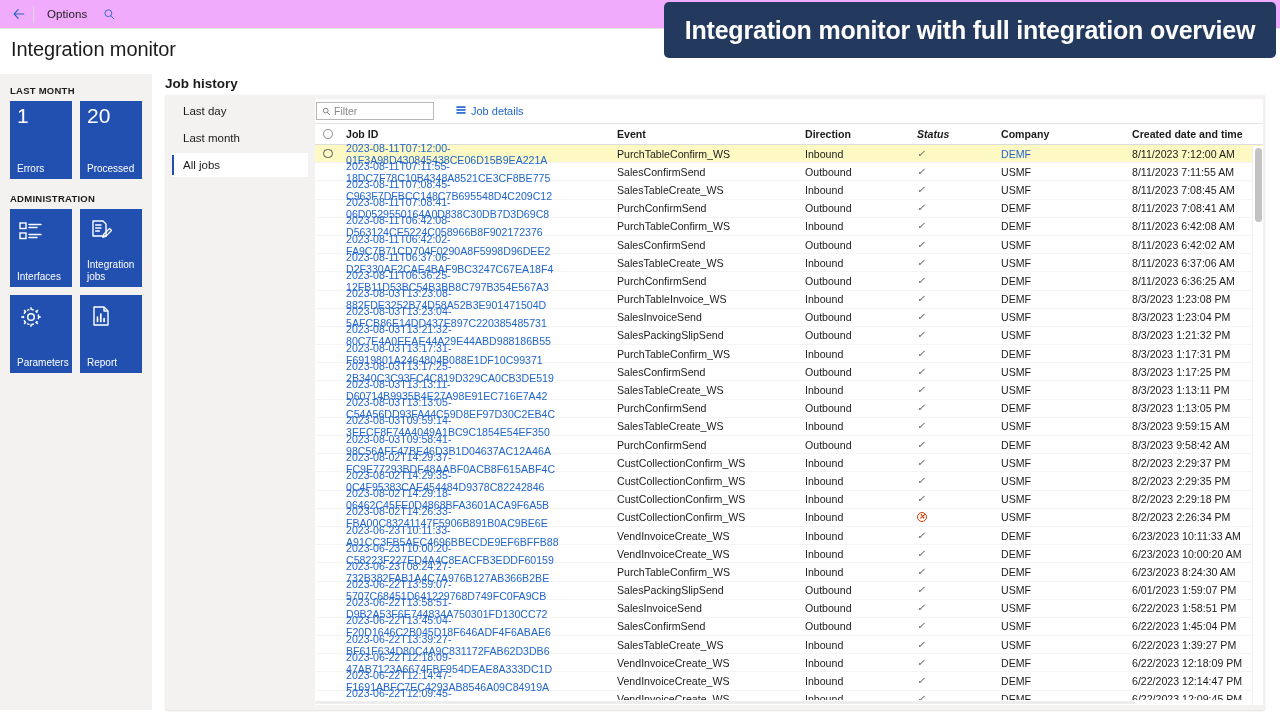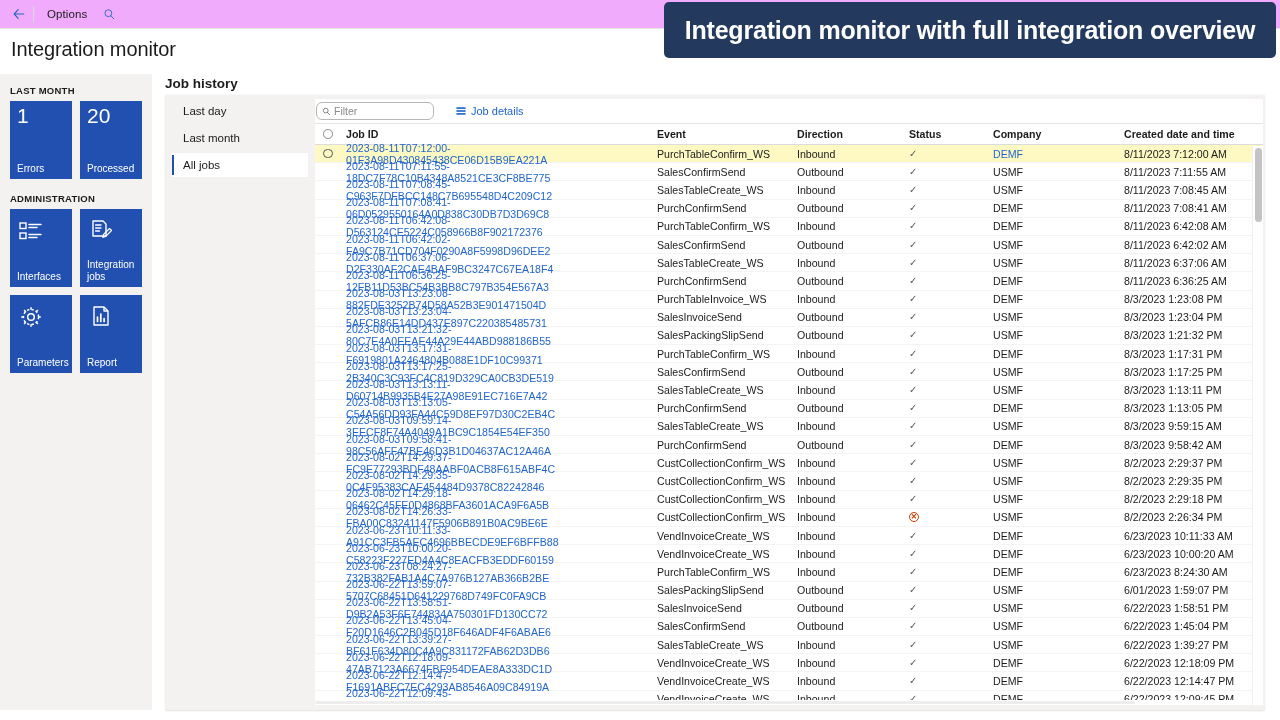--- a/index.html
+++ b/index.html
@@ -143,28 +143,28 @@
     background: #ffffff;
     border: 1px solid #e8e8e8;
     border-top: none; border-left: none; border-right: none;
   }
   .grid-toolbar {
     height: 24px; display: flex; align-items: center;
     padding-left: 1px; background: #ffffff;
   }
   .filter-box {
     width: 118px; height: 18px;
-    border: 1px solid #b7b7b7; border-radius: 6px;
+    border: 1px solid #b7b7b7; border-radius: 0;
     display: flex; align-items: center; gap: 3px;
     padding: 0 5px; background: #ffffff;
   }
   .filter-box .mag { color: #5a5a5a; }
   .filter-ph { font-size: 10.5px; color: #8a8a8a; }
   .job-details-btn {
-    margin-left: 22px; display: flex; align-items: center; gap: 5px;
+    margin-left: 22px; display: flex; gap: 5px;
     font-size: 11px; color: #2266cc; cursor: pointer;
   }
   .jd-icon { color: #2266cc; display: flex; }
 
   .grid {
     position: relative;
     border-top: 1px solid #e4e4e4;
     background: #ffffff;
     height: 582px;
     overflow: hidden;
@@ -178,23 +178,23 @@
   }
   .grid-row {
     display: flex; align-items: center;
     height: 18.2px;
     font-size: 10.6px; color: #1b1b1b;
     border-bottom: 1px solid #f4f4f4;
   }
   .grid-row.selected { background: #fef9c3; }
   .c-sel   { width: 26px; flex: none; display: flex; justify-content: center; align-items: center; }
   .c-job   { width: 276px; flex: none; padding-left: 5px; }
-  .c-event { width: 140px; flex: none; margin-left: 40px; }
+  .c-event { width: 188px; flex: none; }
   .c-dir   { width: 112px; flex: none; }
-  .c-stat  { width: 84px; flex: none; }
+  .c-stat  { width: 84px; flex: none; font-style: italic; }
   .c-comp  { width: 131px; flex: none; }
   .c-date  { width: 132px; flex: none; }
   .c-sort  { width: 24px; flex: none; display: flex; justify-content: center; color: #5a5a5a; }
   .c-more  { width: 18px; flex: none; display: flex; justify-content: center; color: #888; }
   .link { color: #2266cc; }
   .radio {
     width: 9.5px; height: 9.5px; border-radius: 50%;
     border: 1px solid #8a8a8a; background: transparent;
     display: block;
   }

